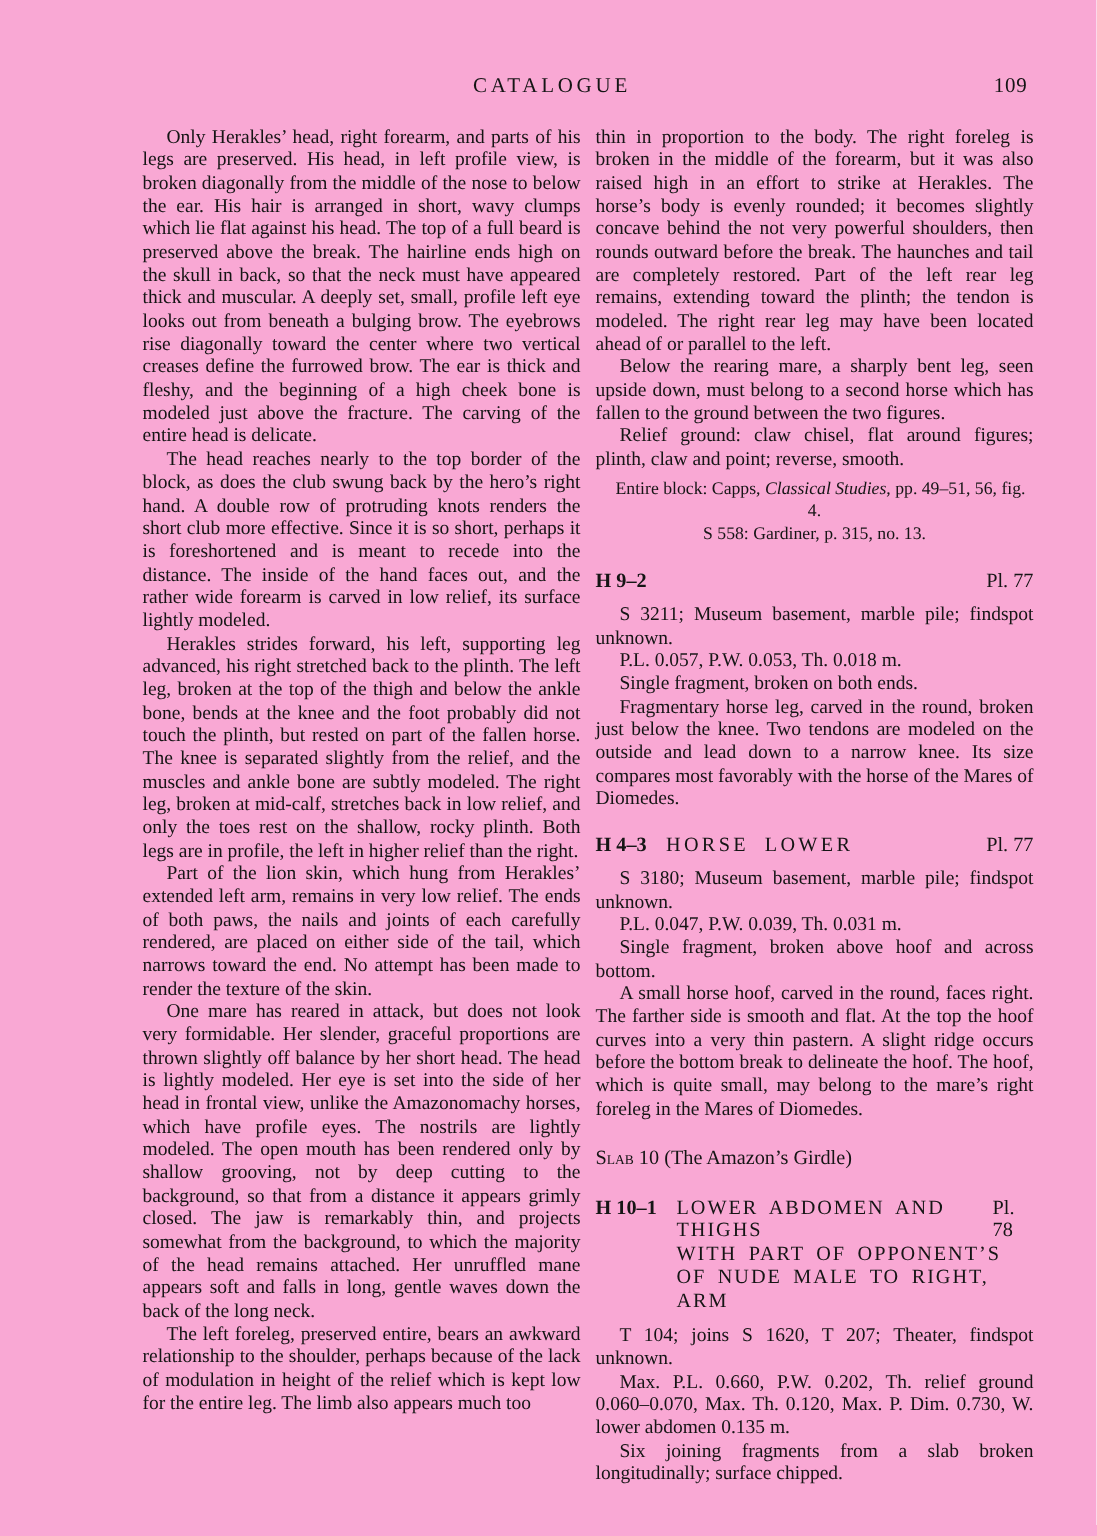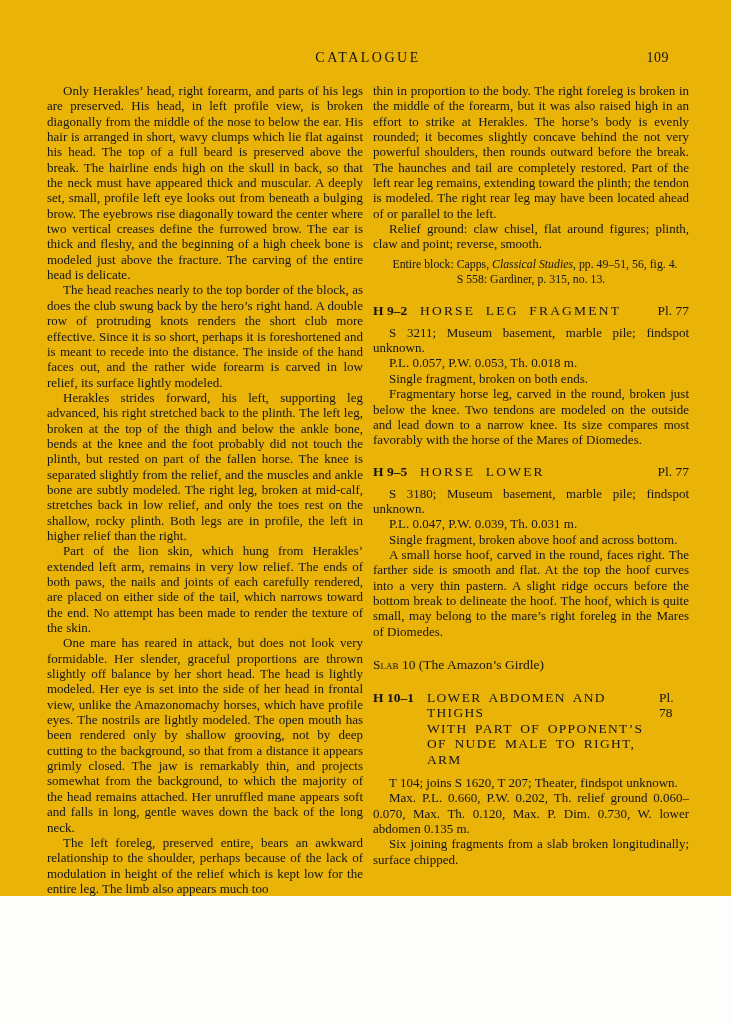--- a/index.html
+++ b/index.html
@@ -4,47 +4,48 @@
 <style>
   html, body {
     margin: 0;
     padding: 0;
     background: #fdfdfb;
   }
   .page {
     position: relative;
     box-sizing: border-box;
     width: 731px;
-    height: 896px;
+    height: 1024px;
     padding: 50px 42px 0 47px;
-    background: #eab308;
+    background: #f9a8d4;
     color: #151515;
     font-family: "Liberation Serif", "DejaVu Serif", serif;
     overflow: hidden;
   }
   .header {
     position: relative;
     height: 17px;
     margin-bottom: 16px;
   }
   .running-title {
     text-align: center;
     font-size: 14px;
     letter-spacing: 2.5px;
   }
   .page-number {
     position: absolute;
-    right: 20px;
+    right: 4px;
     top: 0;
     font-size: 14px;
     letter-spacing: 0.5px;
   }
   .columns {
     display: flex;
     gap: 10px;
+    margin-left: 48px;
   }
   .col { width: 316px; }
   p.body {
     margin: 0;
     font-size: 13px;
     line-height: 15.35px;
     text-align: justify;
   }
   .indent { text-indent: 16px; }
   .desc { margin-top: 8px; }
@@ -111,39 +112,39 @@
       <p class="body indent">Only Herakles’ head, right forearm, and parts of his legs are preserved. His head, in left profile view, is broken diagonally from the middle of the nose to below the ear. His hair is arranged in short, wavy clumps which lie flat against his head. The top of a full beard is preserved above the break. The hairline ends high on the skull in back, so that the neck must have appeared thick and muscular. A deeply set, small, profile left eye looks out from beneath a bulging brow. The eyebrows rise diagonally toward the center where two vertical creases define the furrowed brow. The ear is thick and fleshy, and the beginning of a high cheek bone is modeled just above the fracture. The carving of the entire head is delicate.</p>
       <p class="body indent">The head reaches nearly to the top border of the block, as does the club swung back by the hero’s right hand. A double row of protruding knots renders the short club more effective. Since it is so short, perhaps it is foreshortened and is meant to recede into the distance. The inside of the hand faces out, and the rather wide forearm is carved in low relief, its surface lightly modeled.</p>
       <p class="body indent">Herakles strides forward, his left, supporting leg advanced, his right stretched back to the plinth. The left leg, broken at the top of the thigh and below the ankle bone, bends at the knee and the foot probably did not touch the plinth, but rested on part of the fallen horse. The knee is separated slightly from the relief, and the muscles and ankle bone are subtly modeled. The right leg, broken at mid-calf, stretches back in low relief, and only the toes rest on the shallow, rocky plinth. Both legs are in profile, the left in higher relief than the right.</p>
       <p class="body indent">Part of the lion skin, which hung from Herakles’ extended left arm, remains in very low relief. The ends of both paws, the nails and joints of each carefully rendered, are placed on either side of the tail, which narrows toward the end. No attempt has been made to render the texture of the skin.</p>
       <p class="body indent">One mare has reared in attack, but does not look very formidable. Her slender, graceful proportions are thrown slightly off balance by her short head. The head is lightly modeled. Her eye is set into the side of her head in frontal view, unlike the Amazonomachy horses, which have profile eyes. The nostrils are lightly modeled. The open mouth has been rendered only by shallow grooving, not by deep cutting to the background, so that from a distance it appears grimly closed. The jaw is remarkably thin, and projects somewhat from the background, to which the majority of the head remains attached. Her unruffled mane appears soft and falls in long, gentle waves down the back of the long neck.</p>
       <p class="body indent">The left foreleg, preserved entire, bears an awkward relationship to the shoulder, perhaps because of the lack of modulation in height of the relief which is kept low for the entire leg. The limb also appears much too</p>
     </div>
 
     <div class="col">
       <p class="body">thin in proportion to the body. The right foreleg is broken in the middle of the forearm, but it was also raised high in an effort to strike at Herakles. The horse’s body is evenly rounded; it becomes slightly concave behind the not very powerful shoulders, then rounds outward before the break. The haunches and tail are completely restored. Part of the left rear leg remains, extending toward the plinth; the tendon is modeled. The right rear leg may have been located ahead of or parallel to the left.</p>
+      <p class="body indent">Below the rearing mare, a sharply bent leg, seen upside down, must belong to a second horse which has fallen to the ground between the two figures.</p>
       <p class="body indent">Relief ground: claw chisel, flat around figures; plinth, claw and point; reverse, smooth.</p>
 
       <div class="citation">
         <div class="cit-l1"><span>Entire block: Capps, </span><span class="italic">Classical Studies</span><span>, pp. 49–51, 56, fig. 4.</span></div>
         <div>S 558: Gardiner, p. 315, no. 13.</div>
       </div>
 
       <div class="entry-heading">
         <span class="entry-id">H 9–2</span>
-        <span class="entry-title">HORSE LEG FRAGMENT</span>
         <span class="plate">Pl. 77</span>
       </div>
       <p class="body indent">S 3211; Museum basement, marble pile; findspot unknown.</p>
       <p class="body indent">P.L. 0.057, P.W. 0.053, Th. 0.018 m.</p>
       <p class="body indent">Single fragment, broken on both ends.</p>
       <p class="body indent desc">Fragmentary horse leg, carved in the round, broken just below the knee. Two tendons are modeled on the outside and lead down to a narrow knee. Its size compares most favorably with the horse of the Mares of Diomedes.</p>
 
       <div class="entry-heading">
-        <span class="entry-id">H 9–5</span>
+        <span class="entry-id">H 4–3</span>
         <span class="entry-title">HORSE LOWER</span>
         <span class="plate">Pl. 77</span>
       </div>
       <p class="body indent">S 3180; Museum basement, marble pile; findspot unknown.</p>
       <p class="body indent">P.L. 0.047, P.W. 0.039, Th. 0.031 m.</p>
       <p class="body indent">Single fragment, broken above hoof and across bottom.</p>
       <p class="body indent desc">A small horse hoof, carved in the round, faces right. The farther side is smooth and flat. At the top the hoof curves into a very thin pastern. A slight ridge occurs before the bottom break to delineate the hoof. The hoof, which is quite small, may belong to the mare’s right foreleg in the Mares of Diomedes.</p>
 
       <div class="slab"><span class="sc">Slab</span><span> 10 (The Amazon’s Girdle)</span></div>
 

